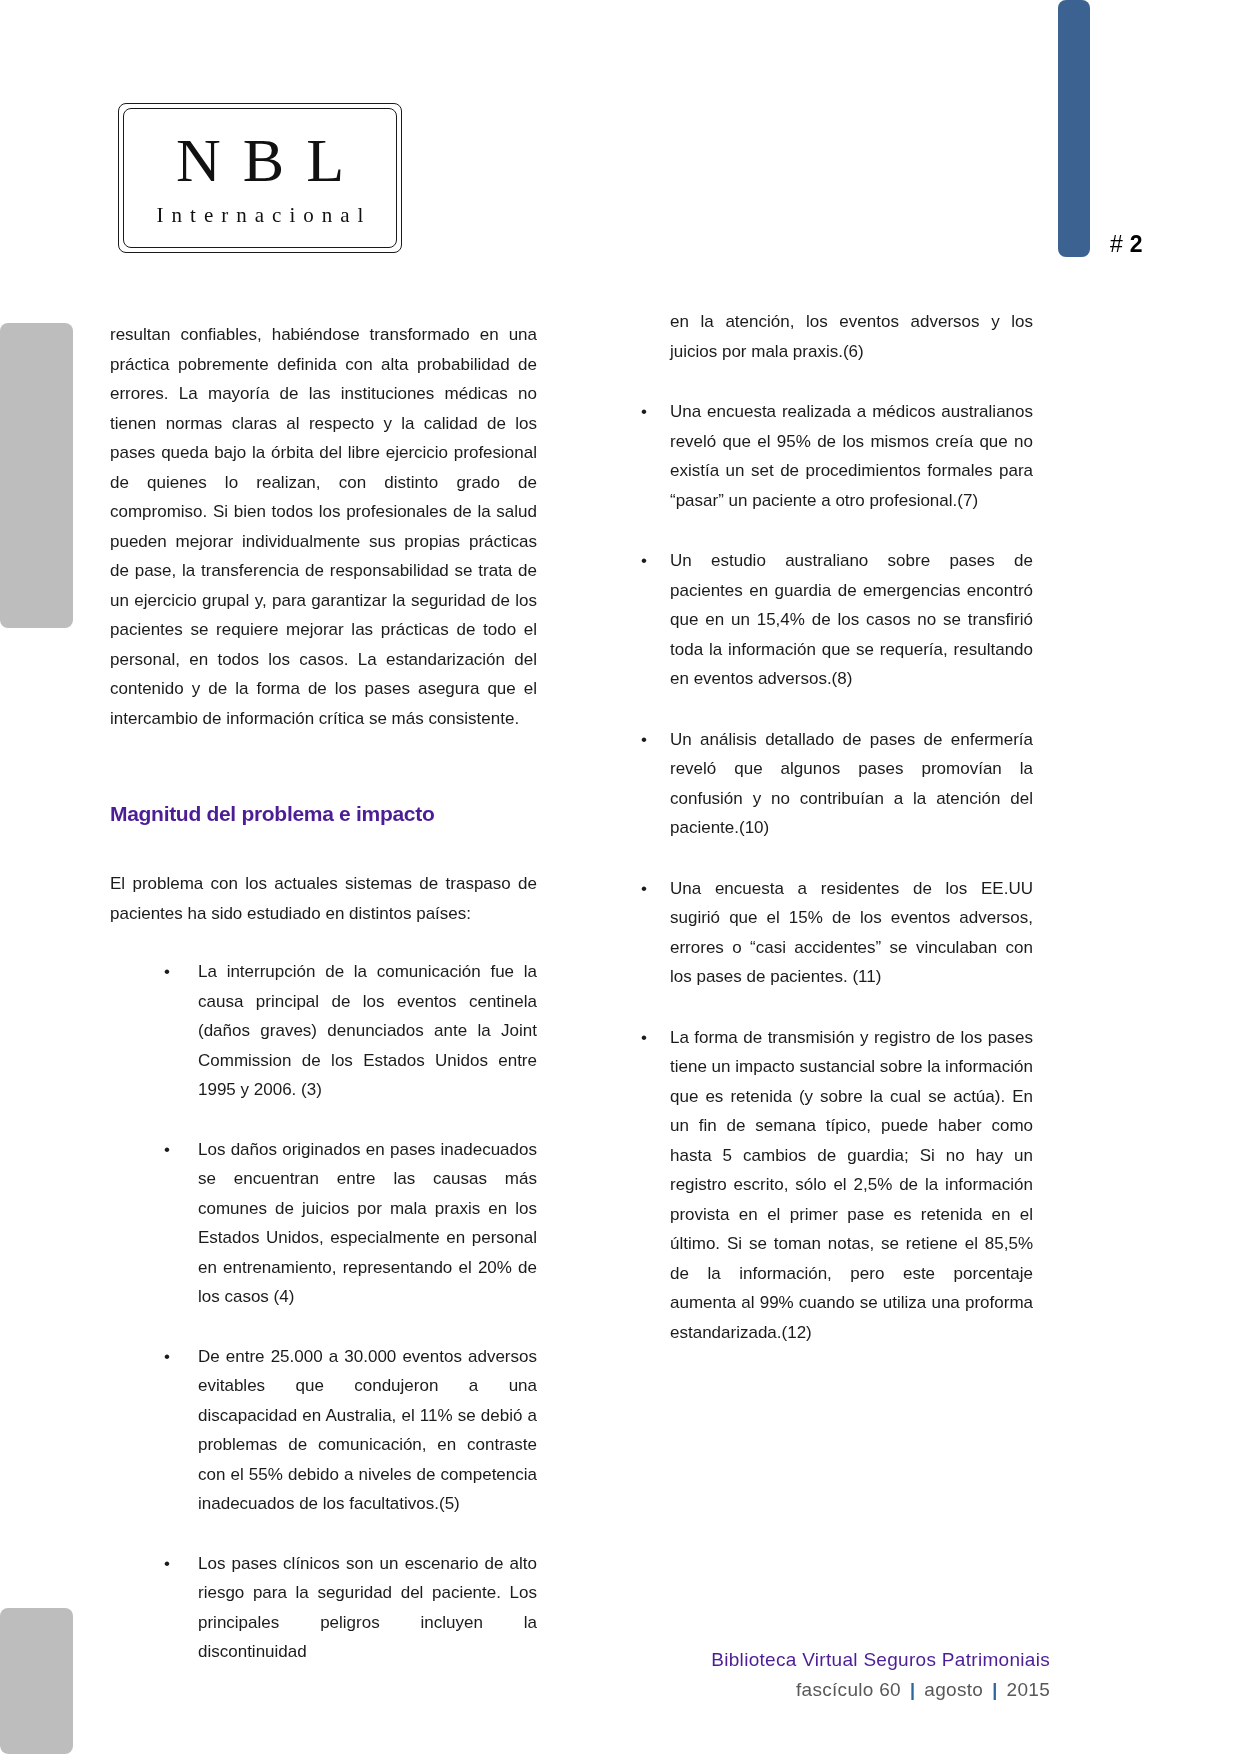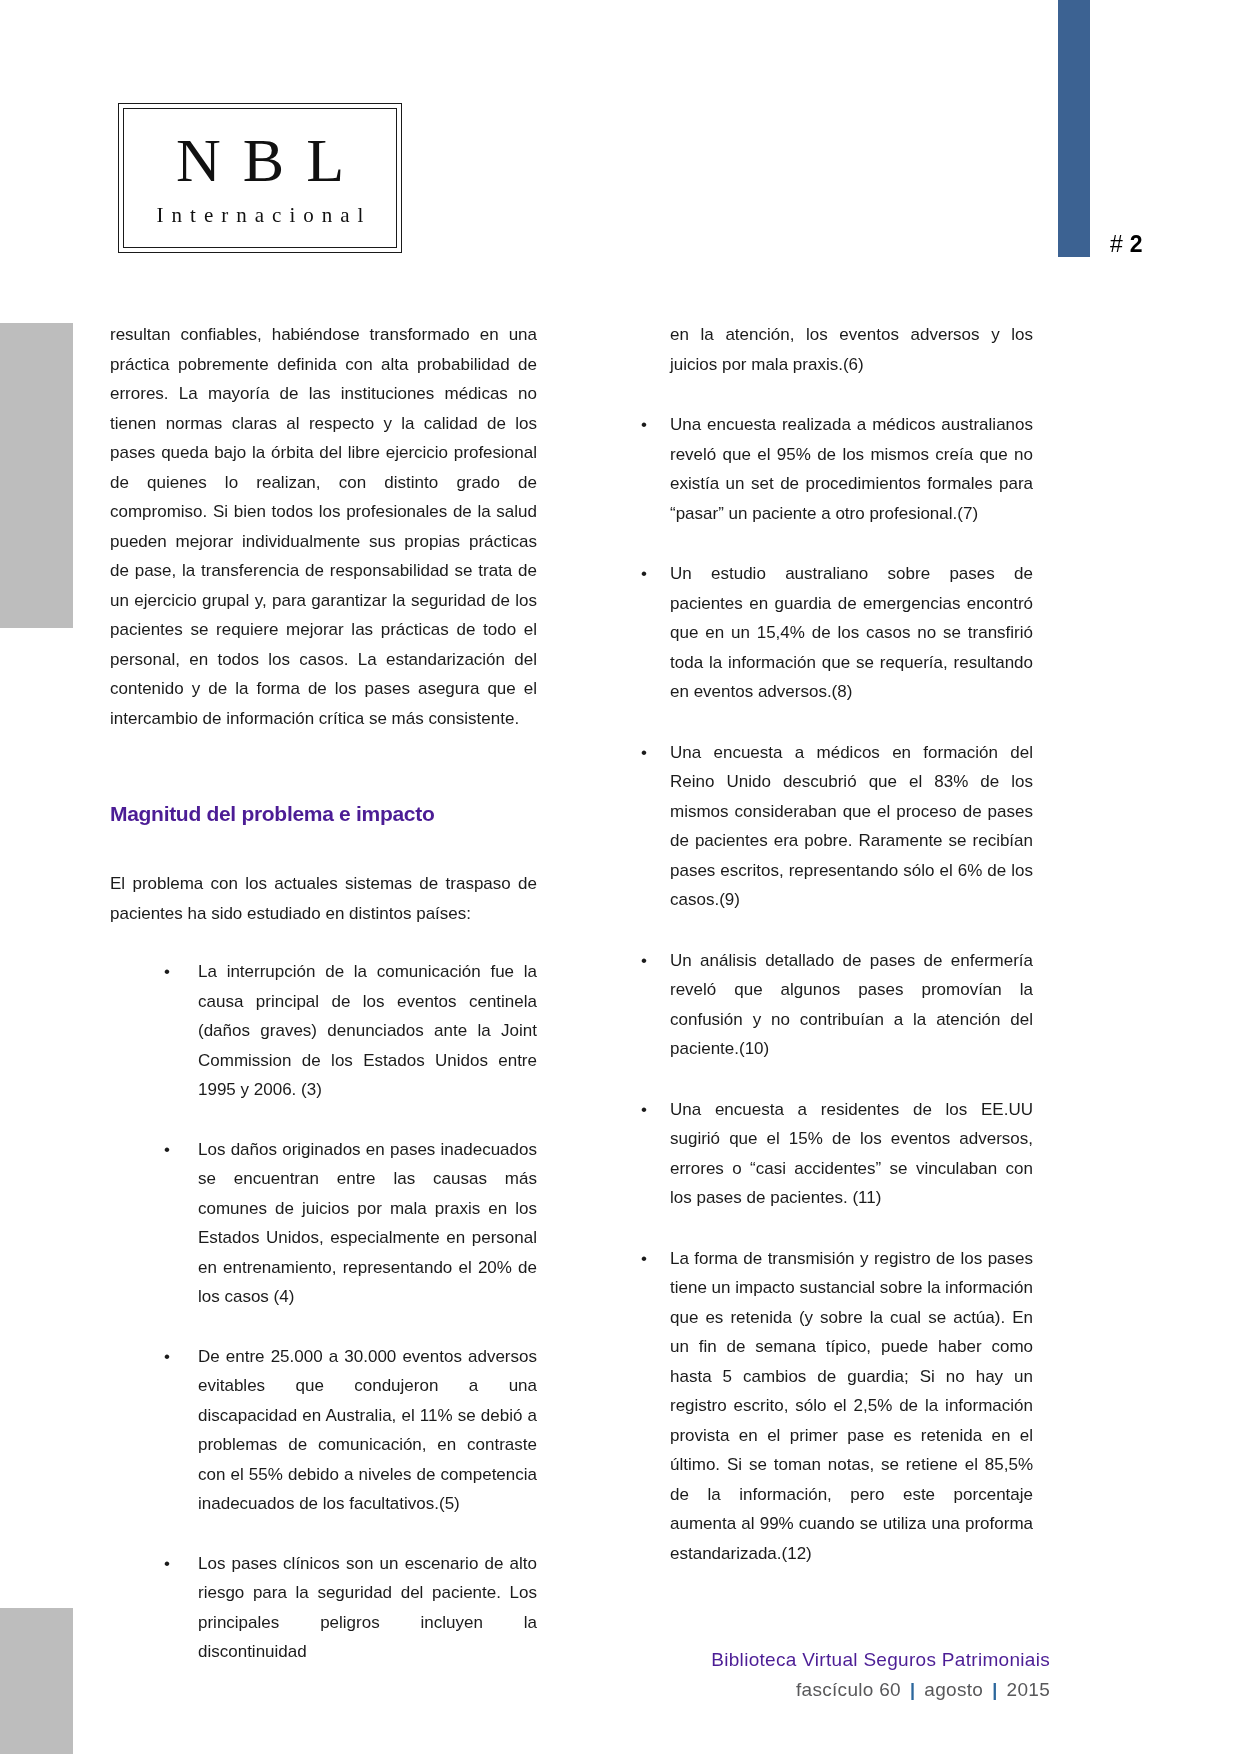--- a/index.html
+++ b/index.html
@@ -1,15 +1,15 @@
 <!DOCTYPE html>
 <html><head>
 <meta charset="utf-8">
 <style>
-  * { box-sizing: border-box; }
+  * { box-sizing: border-box; border-radius: 8px; }
   html, body { margin: 0; padding: 0; }
   body {
     width: 1241px; height: 1754px;
     background: #ffffff;
     font-family: "Liberation Sans", sans-serif;
     color: #1b1b1b;
     position: relative;
     overflow: hidden;
   }
   .page { position: absolute; inset: 0; }
@@ -59,21 +59,21 @@
   .gray-bar.bottom { top: 1608px; height: 146px; }
 
   
   .col {
     position: absolute;
     font-size: 17px; line-height: 29.5px;
     text-align: justify;
     color: #1b1b1b;
   }
   .col-left  { left: 110px; top: 320px; width: 427px; }
-  .col-right { left: 613px; top: 320px; width: 420px; }
+  .col-right { left: 613px; top: 307px; width: 420px; }
   .col p { margin: 0; }
 
   .section-heading {
     margin: 62px 0 36px 0;
     font-size: 21px; line-height: 38px;
     font-weight: 700; letter-spacing: -0.3px;
     color: #4c1d95;
     text-align: left;
   }
 
@@ -142,21 +142,20 @@
       <li>De entre 25.000 a 30.000 eventos adversos evitables que condujeron a una discapacidad en Australia, el 11% se debió a problemas de comunicación, en contraste con el 55% debido a niveles de competencia inadecuados de los facultativos.(5)</li>
       <li>Los pases clínicos son un escenario de alto riesgo para la seguridad del paciente. Los principales peligros incluyen la discontinuidad</li>
     </ul>
   </div>
 
   <div class="col col-right">
     <p class="continuation">en la atención, los eventos adversos y los juicios por mala praxis.(6)</p>
     <ul class="bullets">
       <li>Una encuesta realizada a médicos australianos reveló que el 95% de los mismos creía que no existía un set de procedimientos formales para “pasar” un paciente a otro profesional.(7)</li>
       <li>Un estudio australiano sobre pases de pacientes en guardia de emergencias encontró que en un 15,4% de los casos no se transfirió toda la información que se requería, resultando en eventos adversos.(8)</li>
-      <li>Una encuesta a médicos en formación del Reino Unido descubrió que el 83% de los mismos consideraban que el proceso de pases de pacientes era pobre. Raramente se recibían pases escritos, representando sólo el 6% de los casos.(9)</li>
       <li>Un análisis detallado de pases de enfermería reveló que algunos pases promovían la confusión y no contribuían a la atención del paciente.(10)</li>
       <li>Una encuesta a residentes de los EE.UU sugirió que el 15% de los eventos adversos, errores o “casi accidentes” se vinculaban con los pases de pacientes. (11)</li>
       <li>La forma de transmisión y registro de los pases tiene un impacto sustancial sobre la información que es retenida (y sobre la cual se actúa). En un fin de semana típico, puede haber como hasta 5 cambios de guardia; Si no hay un registro escrito, sólo el 2,5% de la información provista en el primer pase es retenida en el último. Si se toman notas, se retiene el 85,5% de la información, pero este porcentaje aumenta al 99% cuando se utiliza una proforma estandarizada.(12)</li>
     </ul>
   </div>
 
   <div class="footer">
     <div class="footer-line1">Biblioteca Virtual Seguros Patrimoniais</div>
     <div class="footer-line2">
       <span>fascículo 60</span><span class="sep">|</span><span>agosto</span><span class="sep">|</span><span>2015</span>

